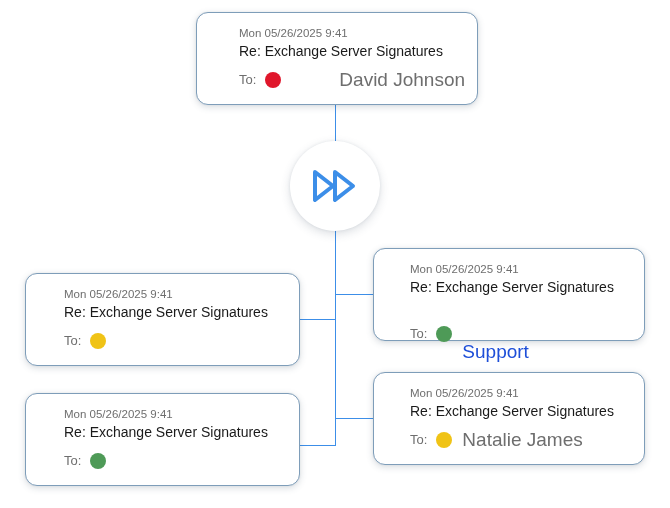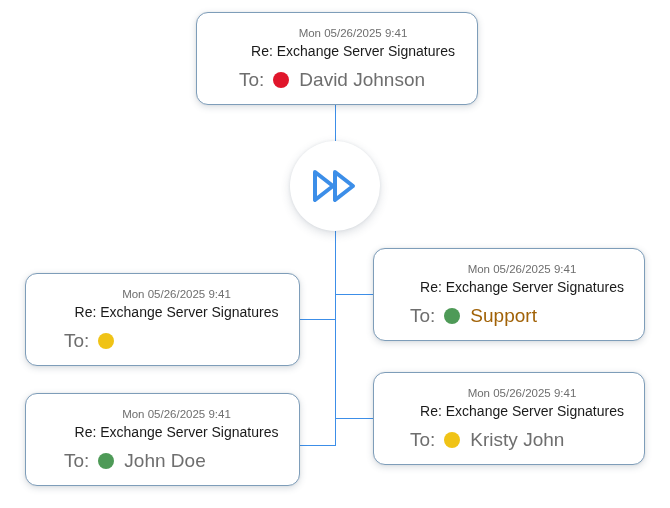--- a/index.html
+++ b/index.html
@@ -15,21 +15,20 @@
     overflow: hidden;
     font-family: "Liberation Sans", sans-serif;
     -webkit-font-smoothing: antialiased;
   }
 
   #canvas {
     position: absolute;
     inset: 0;
     width: 598px;
     height: 508px;
-    text-align: center;
   }
 
   
   #connectors {
     position: absolute;
     left: 0;
     top: 0;
     width: 670px;
     height: 508px;
     z-index: 1;
@@ -65,21 +64,21 @@
     white-space: nowrap;
     margin-top: 1px;
   }
   .card-to {
     display: flex;
     align-items: center;
     margin-top: 7px;
     white-space: nowrap;
   }
   .to-label {
-    font-size: 19px;
+    font-size: 13px;
     line-height: 24px;
     color: #6E6E6E;
     font-weight: 300;
   }
   .presence-dot {
     width: 16px;
     height: 16px;
     border-radius: 50%;
     display: inline-block;
     margin: 0 10px 0 9px;
@@ -146,21 +145,21 @@
     </span>
   </div>
 
   <div class="card top" style="left: 196px; top: 12px; width: 282px; height: 93px; border-color: rgb(126, 157, 185);">
     <div class="card-inner">
       <div class="card-date" style="color: rgb(110, 110, 110);">Mon 05/26/2025 9:41</div>
       <div class="card-subject" style="color: rgb(26, 26, 26);">Re: Exchange Server Signatures</div>
       <div class="card-to">
         <span class="to-label" style="color: rgb(110, 110, 110);">To:</span>
         <span class="presence-dot" style="background:#E0162B;"></span>
-        <span class="recipient" style="color: rgb(110, 110, 110);">David Johnson</span>
+        <span class="recipient" style="color: rgb(110, 110, 110); margin-left: 48px;">David Johnson</span>
       </div>
     </div>
   </div>
 
   <div class="card left" style="left: 25px; top: 273px; width: 275px; height: 93px; border-color: rgb(126, 157, 185);">
     <div class="card-inner">
       <div class="card-date" style="color: rgb(110, 110, 110);">Mon 05/26/2025 9:41</div>
       <div class="card-subject" style="color: rgb(26, 26, 26);">Re: Exchange Server Signatures</div>
       <div class="card-to">
         <span class="to-label" style="color: rgb(110, 110, 110);">To:</span>
@@ -169,42 +168,41 @@
     </div>
   </div>
 
   <div class="card left" style="left: 25px; top: 393px; width: 275px; height: 93px; border-color: rgb(126, 157, 185);">
     <div class="card-inner">
       <div class="card-date" style="color: rgb(110, 110, 110);">Mon 05/26/2025 9:41</div>
       <div class="card-subject" style="color: rgb(26, 26, 26);">Re: Exchange Server Signatures</div>
       <div class="card-to">
         <span class="to-label" style="color: rgb(110, 110, 110);">To:</span>
         <span class="presence-dot" style="background:#4E9A57;"></span>
-        <span class="recipient" style="color: rgb(110, 110, 110);">John Doe</span>
       </div>
     </div>
   </div>
 
   <div class="card right" style="left: 373px; top: 248px; width: 272px; height: 93px; border-color: rgb(126, 157, 185);">
     <div class="card-inner">
       <div class="card-date" style="color: rgb(110, 110, 110);">Mon 05/26/2025 9:41</div>
       <div class="card-subject" style="color: rgb(26, 26, 26);">Re: Exchange Server Signatures</div>
       <div class="card-to">
         <span class="to-label" style="color: rgb(110, 110, 110);">To:</span>
         <span class="presence-dot" style="background:#4E9A57;"></span>
-        <span class="recipient" style="color: #a16207;">Support</span>
+        <span class="recipient" style="color: #1d4ed8; margin-top: 36px;">Support</span>
       </div>
     </div>
   </div>
 
   <div class="card right" style="left: 373px; top: 372px; width: 272px; height: 93px; border-color: rgb(126, 157, 185);">
     <div class="card-inner">
       <div class="card-date" style="color: rgb(110, 110, 110);">Mon 05/26/2025 9:41</div>
       <div class="card-subject" style="color: rgb(26, 26, 26);">Re: Exchange Server Signatures</div>
       <div class="card-to">
         <span class="to-label" style="color: rgb(110, 110, 110);">To:</span>
         <span class="presence-dot" style="background:#F0C316;"></span>
-        <span class="recipient" style="color: rgb(110, 110, 110);">Kristy John</span>
+        <span class="recipient" style="color: rgb(110, 110, 110);">Natalie James</span>
       </div>
     </div>
   </div>
 
 </div>
 
 </body></html>

